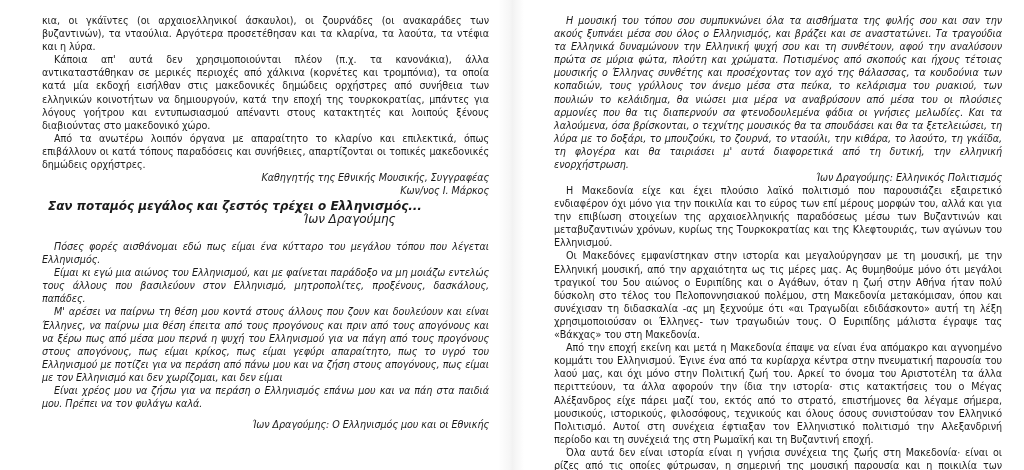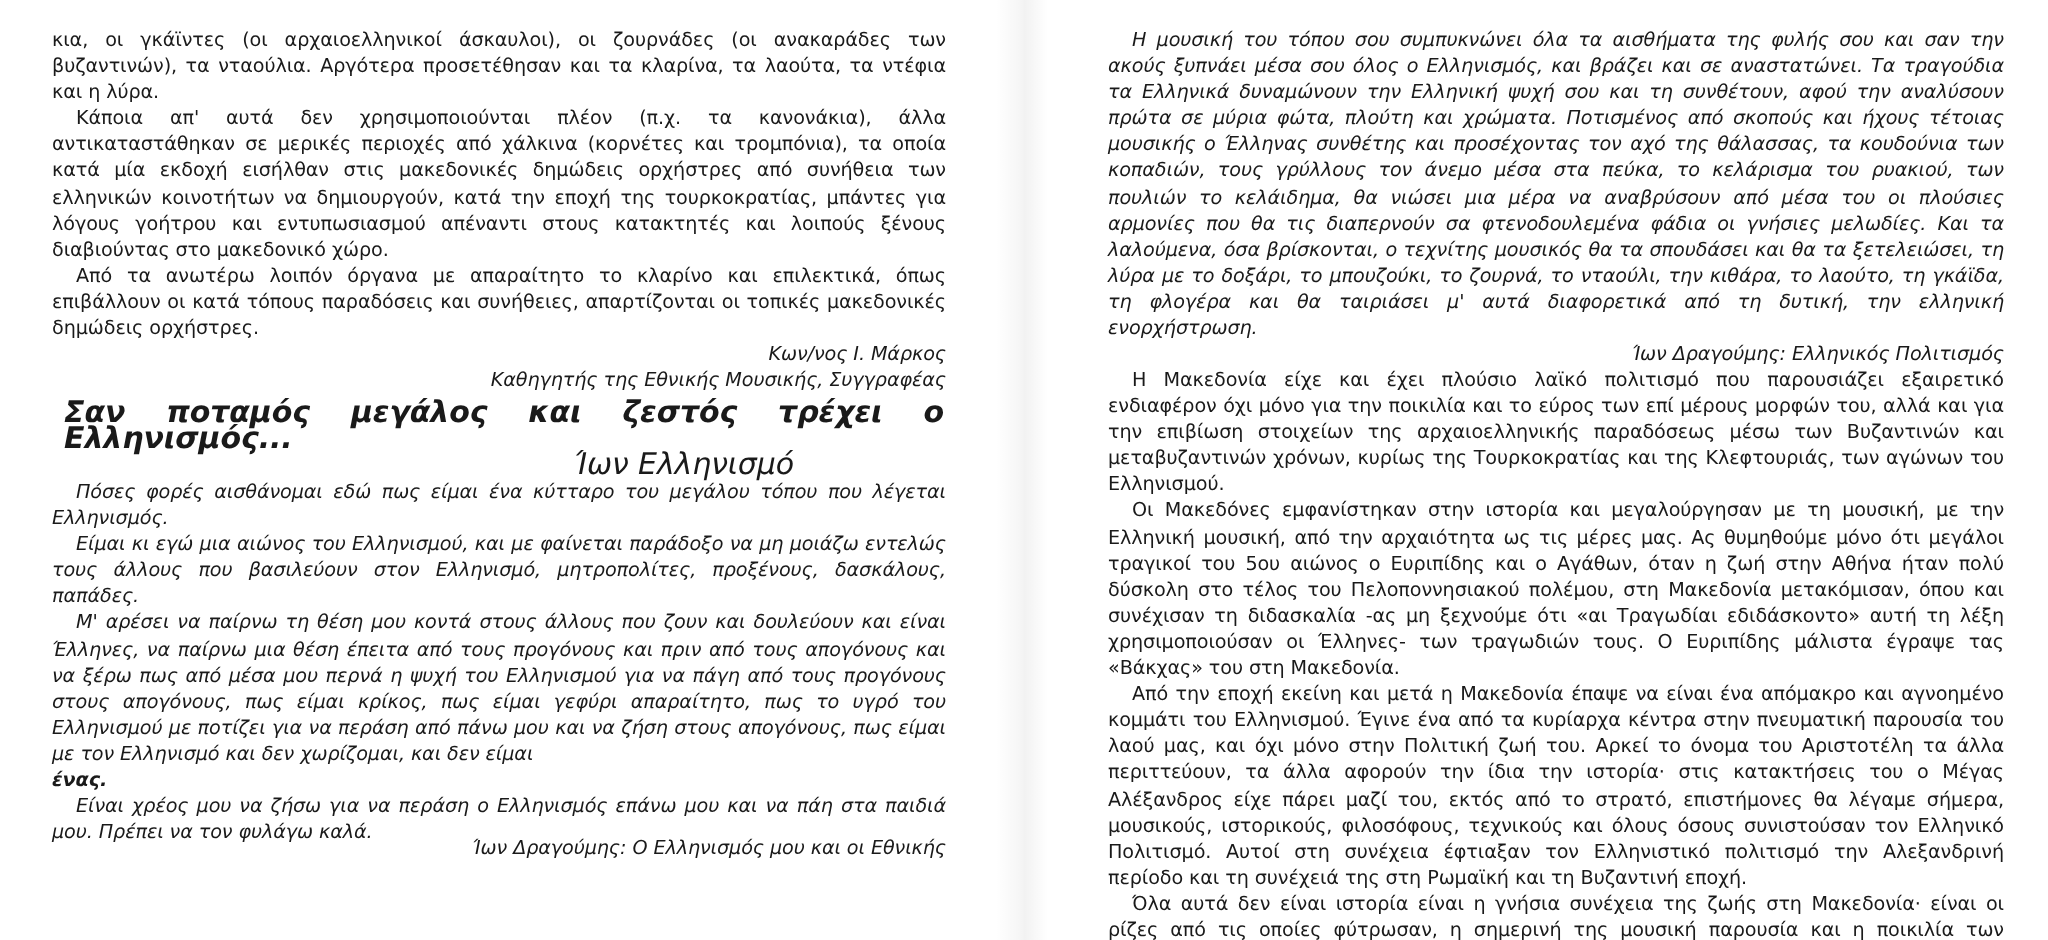--- a/index.html
+++ b/index.html
@@ -2,65 +2,64 @@
 <html><head>
 <meta charset="utf-8">
 <style>
   html, body { margin:0; padding:0; }
   body {
     width:1024px; height:470px; overflow:hidden; position:relative;
     background:#ffffff; color:#1a1a1a;
     font-family:"DejaVu Sans", sans-serif;
   }
   .page { position:absolute; top:0; height:470px; box-sizing:border-box; }
-  .page-left { left:0; width:508px; }
+  .page-left { left:16px; width:508px; }
   .page-right { left:508px; width:516px; }
   .gutter {
     position:absolute; top:0; left:498px; width:26px; height:470px;
     background:linear-gradient(to right, rgba(0,0,0,0) 0%, rgba(0,0,0,0.035) 45%, rgba(0,0,0,0.05) 55%, rgba(0,0,0,0) 100%);
   }
   .block { position:absolute; font-size:9.6px; line-height:13.1px; letter-spacing:-0.05px; }
   .block p { margin:0; text-align:justify; text-align-last:left; }
   .block p.ind { text-indent:12px; }
   .it { font-style:italic; }
   .right-al { text-align:right !important; text-align-last:right !important; }
   .bold { font-weight:bold; }
 
   
   .lp-a { left:26px; top:14px; width:447px; }
-  .lp-title { left:32px; top:200px; width:440px; font-size:15px; line-height:13px; }
+  .lp-title { left:32px; top:200px; width:440px; font-size:12px; line-height:13px; }
   .lp-b { left:26px; top:240px; width:447px; }
   .lp-sig { left:26px; top:418px; width:447px; }
 
   
   .rp-a { left:46px; top:14px; width:448px; }
   .rp-b { left:46px; top:184px; width:448px; }
 </style>
 </head>
 <body>
 
 <div class="page page-left">
   <div class="block lp-a">
     <p>κια, οι γκάϊντες (οι αρχαιοελληνικοί άσκαυλοι), οι ζουρνάδες (οι ανακαράδες των βυζαντινών), τα νταούλια. Αργότερα προσετέθησαν και τα κλαρίνα, τα λαούτα, τα ντέφια και η λύρα.</p>
     <p class="ind">Κάποια απ' αυτά δεν χρησιμοποιούνται πλέον (π.χ. τα κανονάκια), άλλα αντικαταστάθηκαν σε μερικές περιοχές από χάλκινα (κορνέτες και τρομπόνια), τα οποία κατά μία εκδοχή εισήλθαν στις μακεδονικές δημώδεις ορχήστρες από συνήθεια των ελληνικών κοινοτήτων να δημιουργούν, κατά την εποχή της τουρκοκρατίας, μπάντες για λόγους γοήτρου και εντυπωσιασμού απέναντι στους κατακτητές και λοιπούς ξένους διαβιούντας στο μακεδονικό χώρο.</p>
     <p class="ind">Από τα ανωτέρω λοιπόν όργανα με απαραίτητο το κλαρίνο και επιλεκτικά, όπως επιβάλλουν οι κατά τόπους παραδόσεις και συνήθειες, απαρτίζονται οι τοπικές μακεδονικές δημώδεις ορχήστρες.</p>
+    <p class="it right-al">Καθηγητής της Εθνικής Μουσικής, Συγγραφέας</p>
     <p class="it right-al">Κων/νος Ι. Μάρκος</p>
-    <p class="it right-al">Καθηγητής της Εθνικής Μουσικής, Συγγραφέας</p>
   </div>
 
   <div class="block lp-title">
     <p class="it bold">Σαν ποταμός μεγάλος και ζεστός τρέχει ο Ελληνισμός...</p>
-    <p class="it" style="padding-left:255px;">Ίων Ελληνισμό</p>
+    <p class="it" style="padding-left:255px;">Ίων Δραγούμης</p>
   </div>
 
   <div class="block lp-b it">
     <p class="ind">Πόσες φορές αισθάνομαι εδώ πως είμαι ένα κύτταρο του μεγάλου τόπου που λέγεται Ελληνισμός.</p>
     <p class="ind">Είμαι κι εγώ μια αιώνος του Ελληνισμού, και με φαίνεται παράδοξο να μη μοιάζω εντελώς τους άλλους που βασιλεύουν στον Ελληνισμό, μητροπολίτες, προξένους, δασκάλους, παπάδες.</p>
     <p class="ind">Μ' αρέσει να παίρνω τη θέση μου κοντά στους άλλους που ζουν και δουλεύουν και είναι Έλληνες, να παίρνω μια θέση έπειτα από τους προγόνους και πριν από τους απογόνους και να ξέρω πως από μέσα μου περνά η ψυχή του Ελληνισμού για να πάγη από τους προγόνους στους απογόνους, πως είμαι κρίκος, πως είμαι γεφύρι απαραίτητο, πως το υγρό του Ελληνισμού με ποτίζει για να περάση από πάνω μου και να ζήση στους απογόνους, πως είμαι με τον Ελληνισμό και δεν χωρίζομαι, και δεν είμαι</p>
-    <p class="bold" style="font-style:italic;">ένας.</p>
     <p class="ind">Είναι χρέος μου να ζήσω για να περάση ο Ελληνισμός επάνω μου και να πάη στα παιδιά μου. Πρέπει να τον φυλάγω καλά.</p>
   </div>
 
   <div class="block lp-sig it">
     <p class="right-al">Ίων Δραγούμης: Ο Ελληνισμός μου και οι Εθνικής</p>
   </div>
 </div>
 
 <div class="gutter"></div>
 

